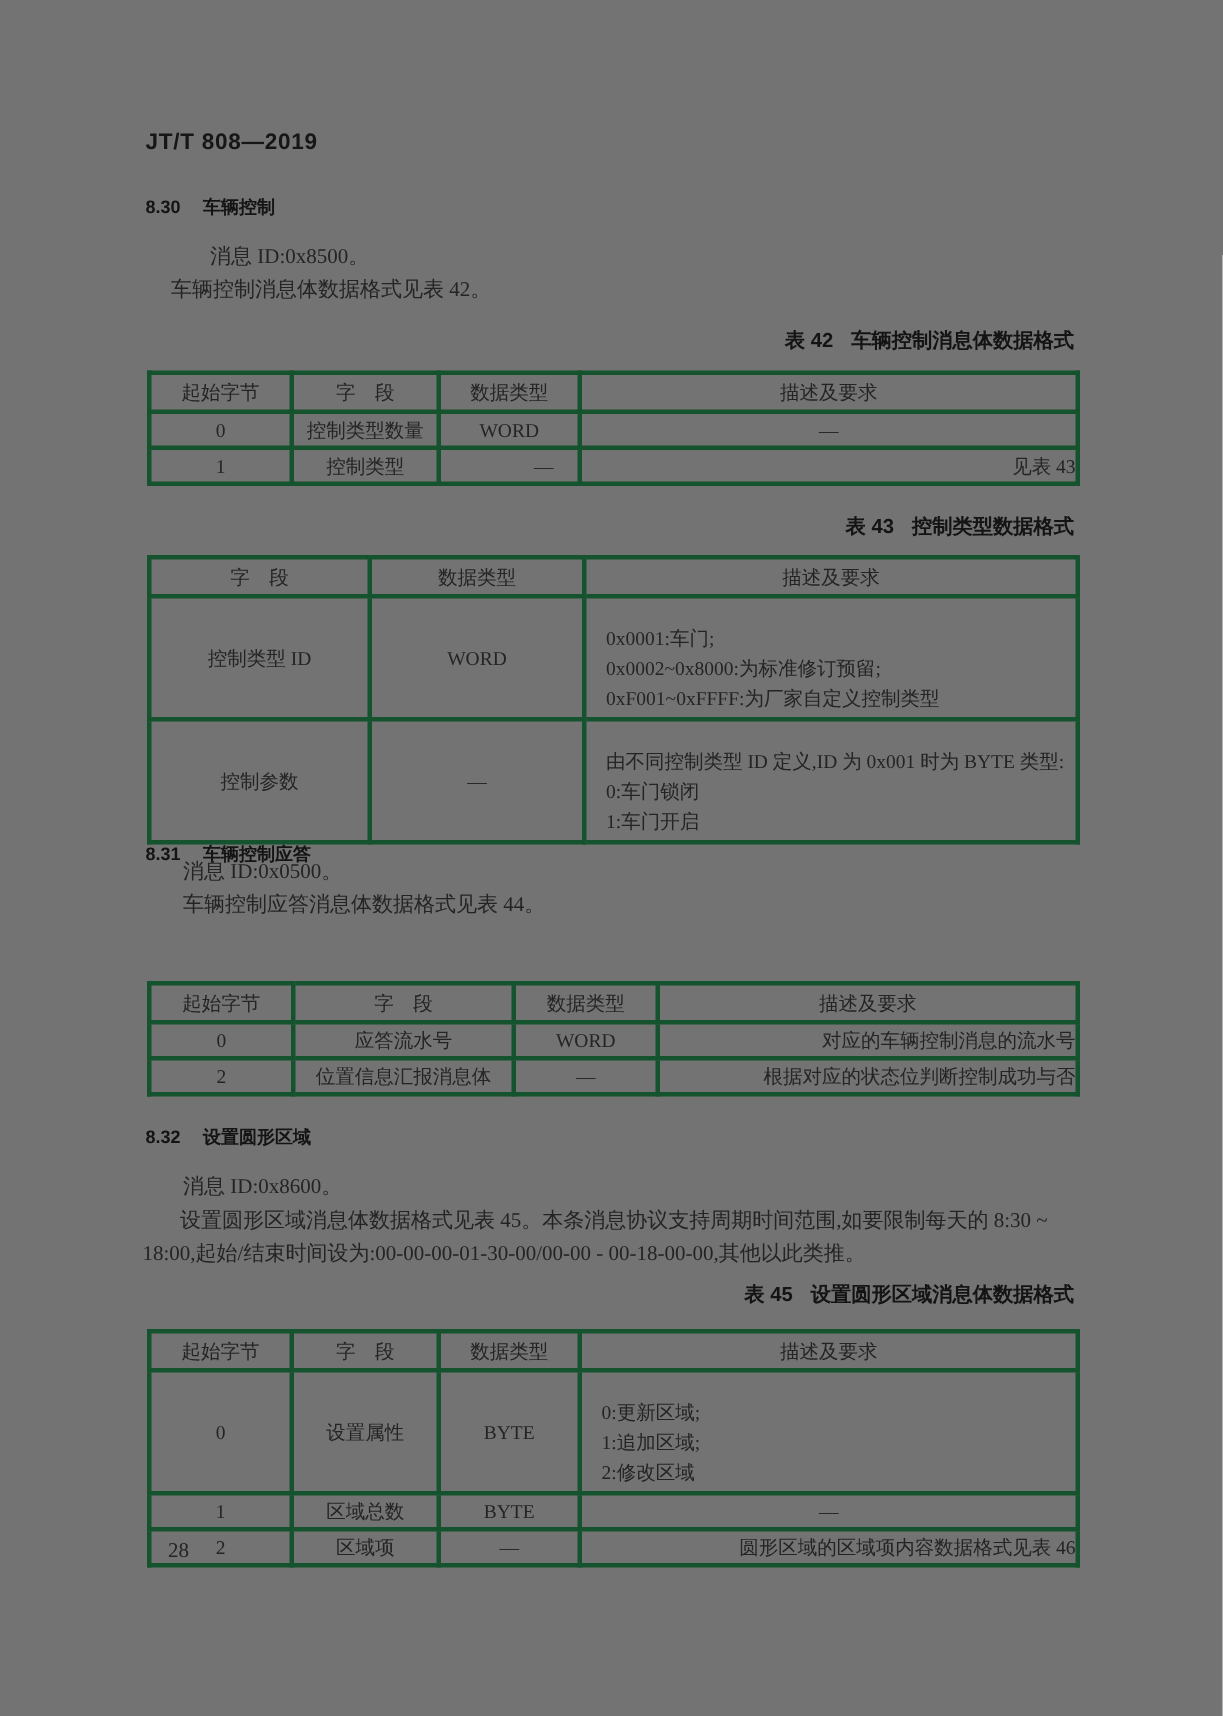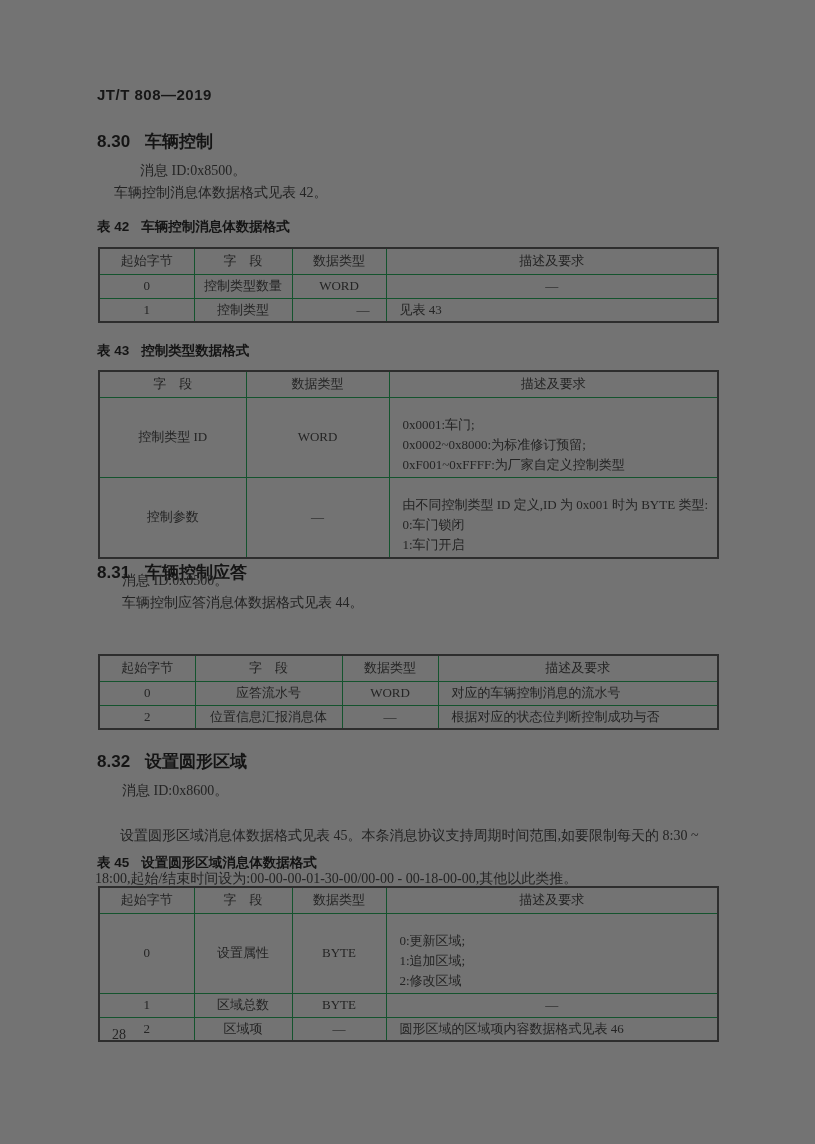--- a/index.html
+++ b/index.html
@@ -14,46 +14,46 @@
   }
   .abs { position:absolute; }
 
   .doc-header {
     font-family:"Liberation Sans", sans-serif;
     font-weight:bold; font-size:15px; letter-spacing:0.5px;
     color:#161616;
   }
   .sec-heading {
     font-family:"Liberation Sans", sans-serif;
-    font-weight:bold; font-size:17px; color:#141414;
+    font-weight:bold; font-size:12px; color:#141414;
   }
   .sec-heading .num { display:inline-block; margin-right:15px; }
   .para { font-size:14px; color:#242424; white-space:nowrap; }
   .para-block { font-size:14px; color:#242424; width:622px; }
-  .para-block .line { white-space:nowrap; line-height:22px;margin-top:21px; }
+  .para-block .line { white-space:nowrap; line-height:22px; }
   .para-block .line.first { text-indent:25px; }
 
   .tbl-title {
     font-family:"Liberation Sans", sans-serif;
     font-weight:bold; font-size:13.5px; color:#141414;
-    width:619px; text-align:left;
+    width:619px; text-align:right;
   }
   .tbl-title .lbl { margin-right:12px; }
 
   table.doc {
     border-collapse:collapse; table-layout:fixed;
     width:619px; font-size:13px; color:#242424;
     border:2px solid #2d2d2d;
   }
   table.doc td {
-    border:1px solid #14532d;
+    border:3px solid #14532d;
     text-align:center; vertical-align:middle;
     padding:0; overflow:hidden;
   }
-  table.doc td.al { text-align:left; padding-left:13px; }
+  table.doc td.al { text-align:right; padding-left:13px; }
   table.doc td.ar { text-align:right; padding-right:16px; }
   table.doc td.lines { text-align:left; padding:17px 4px 2px 13px; }
   table.doc td.lines .ln { line-height:20px; white-space:nowrap; }
   tr.h26 { height:26px; }
   tr.h24 { height:24px; }
   tr.h60 { height:60px; }
   tr.h62 { height:62px; }
   tr.h63 { height:63px; }
 
   .page-number { font-size:14px; color:#242424; }

